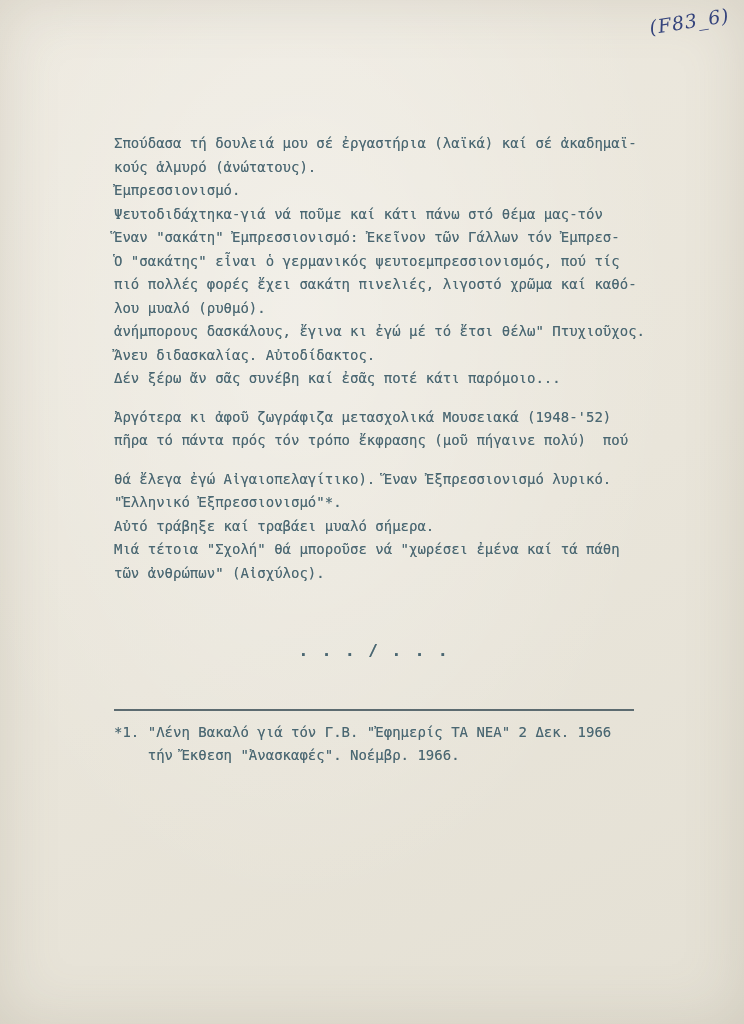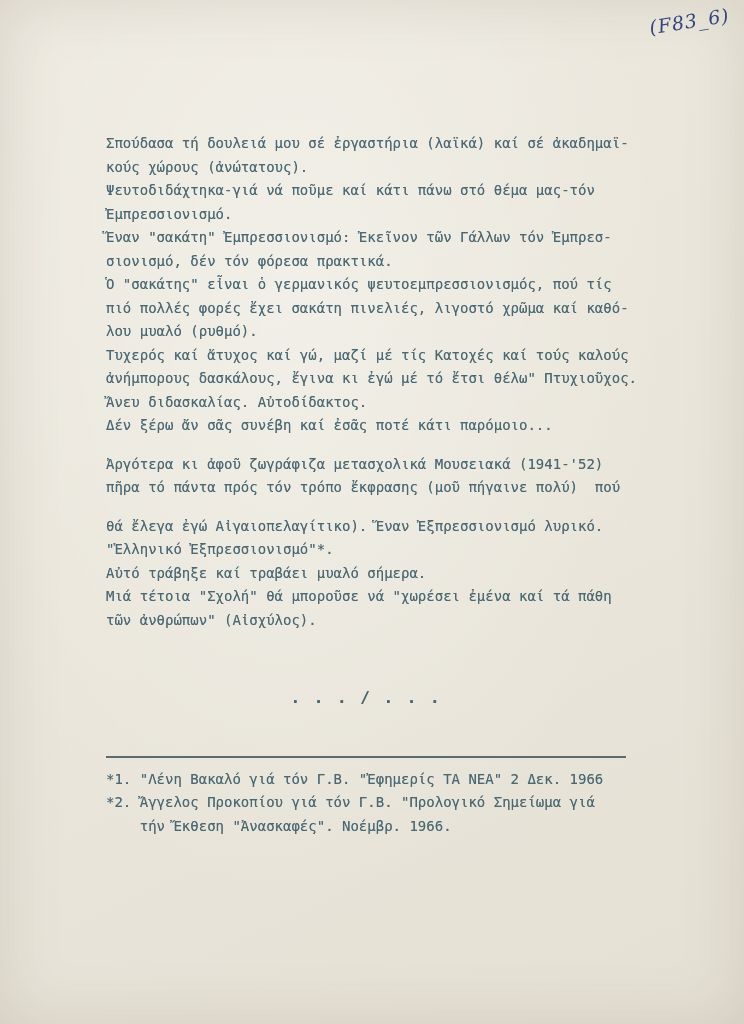--- a/index.html
+++ b/index.html
@@ -26,21 +26,21 @@
     right: 14px;
     transform: rotate(-9deg);
     font-family: "DejaVu Serif", serif;
     font-style: italic;
     font-size: 19px;
     color: var(--pen, #34437c);
     letter-spacing: 1px;
   }
   .body-text {
     position: absolute;
-    left: 106px;
+    left: 114px;
     top: 132px;
     width: 540px;
     font-size: 14px;
     line-height: 23.5px;
   }
   .para {
     margin: 0 0 15px 0;
   }
   .line {
     white-space: pre;
@@ -80,51 +80,48 @@
 
 <div class="page">
 
   <div class="handwritten">(F83_6)</div>
 
   <div class="body-text">
 
     <div>
         <div class="para">
           <div class="line">Σπούδασα τή δουλειά μου σέ ἐργαστήρια (λαϊκά) καί σέ ἀκαδημαϊ-</div>
-          <div class="line">κούς χώρους (ἀνώτατους).</div>
+          <div class="line">κούς ἁλμυρό (ἀνώτατους).</div>
+          <div class="line">Ἐμπρεσσιονισμό.</div>
           <div class="line">Ψευτοδιδάχτηκα-γιά νά ποῦμε καί κάτι πάνω στό θέμα μας-τόν</div>
-          <div class="line">Ἐμπρεσσιονισμό.</div>
           <div class="line">Ἕναν "σακάτη" Ἐμπρεσσιονισμό: Ἐκεῖνον τῶν Γάλλων τόν Ἐμπρεσ-</div>
-          <div class="line">σιονισμό, δέν τόν φόρεσα πρακτικά.</div>
           <div class="line">Ὁ "σακάτης" εἶναι ὁ γερμανικός ψευτοεμπρεσσιονισμός, πού τίς</div>
           <div class="line">πιό πολλές φορές ἔχει σακάτη πινελιές, λιγοστό χρῶμα καί καθό-</div>
           <div class="line">λου μυαλό (ρυθμό).</div>
-          <div class="line">Τυχερός καί ἄτυχος καί γώ, μαζί μέ τίς Κατοχές καί τούς καλούς</div>
           <div class="line">ἀνήμπορους δασκάλους, ἔγινα κι ἐγώ μέ τό ἔτσι θέλω" Πτυχιοῦχος.</div>
           <div class="line">Ἄνευ διδασκαλίας. Αὐτοδίδακτος.</div>
           <div class="line">Δέν ξέρω ἄν σᾶς συνέβη καί ἐσᾶς ποτέ κάτι παρόμοιο...</div>
         </div>
         <div class="para">
-          <div class="line">Ἀργότερα κι ἀφοῦ ζωγράφιζα μετασχολικά Μουσειακά (1941-'52)</div>
+          <div class="line">Ἀργότερα κι ἀφοῦ ζωγράφιζα μετασχολικά Μουσειακά (1948-'52)</div>
           <div class="line">πῆρα τό πάντα πρός τόν τρόπο ἔκφρασης (μοῦ πήγαινε πολύ)  πού</div>
         </div>
         <div class="para">
           <div class="line">θά ἔλεγα ἐγώ Αἰγαιοπελαγίτικο). Ἕναν Ἐξπρεσσιονισμό λυρικό.</div>
           <div class="line">"Ἑλληνικό Ἐξπρεσσιονισμό"*.</div>
           <div class="line">Αὐτό τράβηξε καί τραβάει μυαλό σήμερα.</div>
           <div class="line">Μιά τέτοια "Σχολή" θά μποροῦσε νά "χωρέσει ἐμένα καί τά πάθη</div>
           <div class="line">τῶν ἀνθρώπων" (Αἰσχύλος).</div>
         </div>
       </div>
 
     <div class="continuation">. . . / . . .</div>
 
     <div class="footnote-block">
       <hr class="rule">
       <div>
           <div class="footnote-line">*1. "Λένη Βακαλό γιά τόν Γ.Β. "Ἐφημερίς ΤΑ ΝΕΑ" 2 Δεκ. 1966</div>
-          <div class="footnote-line">*2. Ἄγγελος Προκοπίου γιά τόν Γ.Β. "Προλογικό Σημείωμα γιά</div>
           <div class="footnote-line">    τήν Ἔκθεση "Ἀνασκαφές". Νοέμβρ. 1966.</div>
         </div>
     </div>
   </div>
 
 </div>
 
 </body></html>

